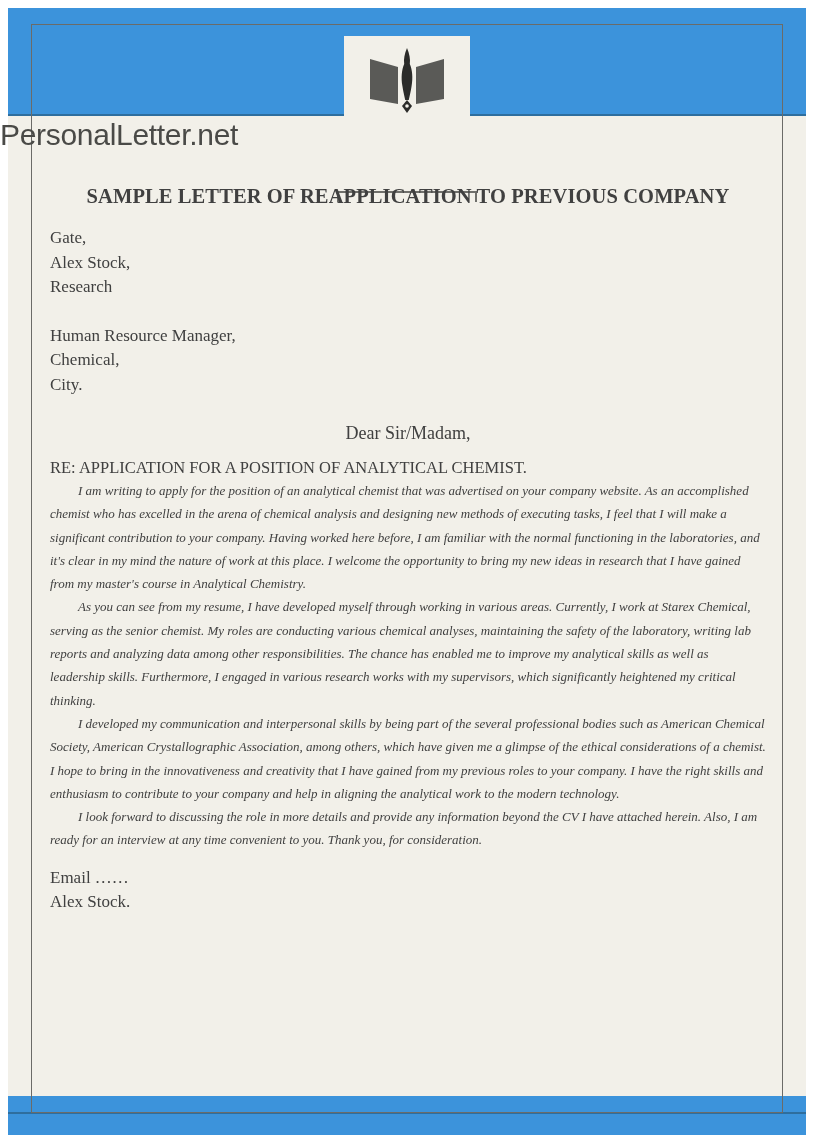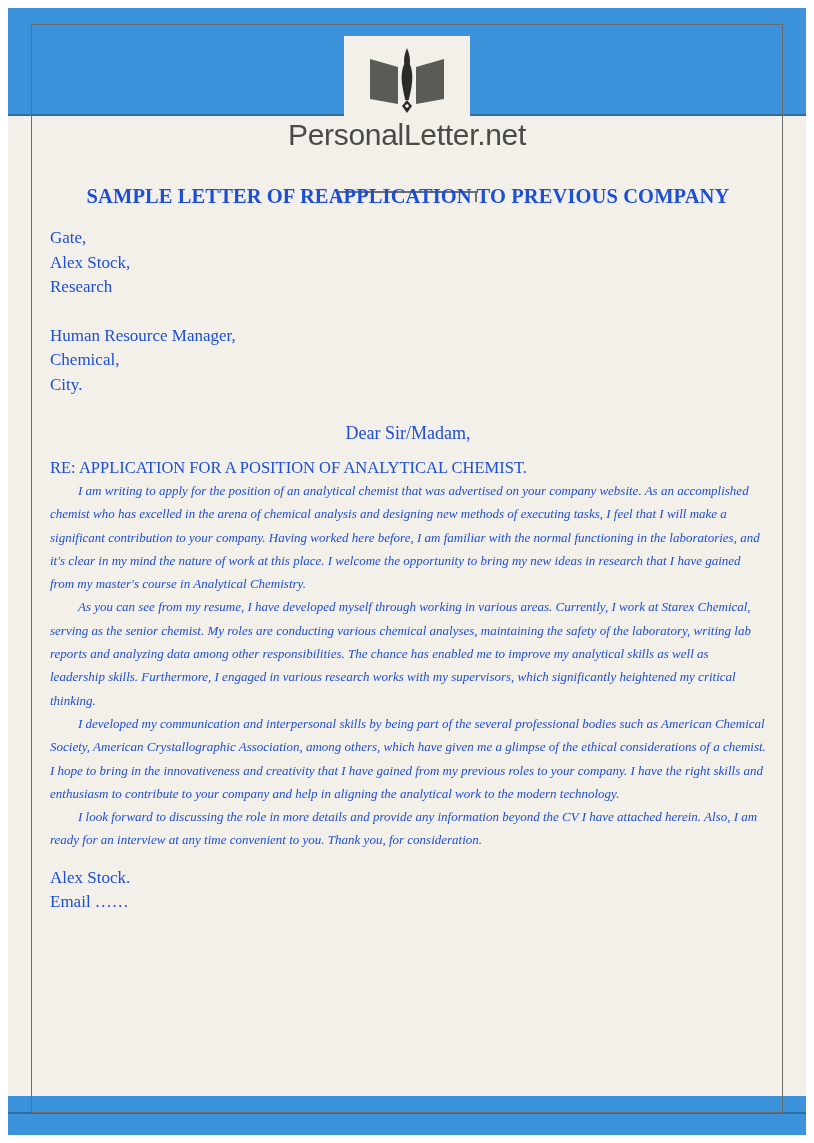--- a/index.html
+++ b/index.html
@@ -93,21 +93,21 @@
     left: 344px;
     top: 6px;
     width: 126px;
     height: 74px;
   }
   .logo-name {
     position: absolute;
     left: 0;
     top: 82px;
     width: 814px;
-    text-align: center;
+    text-align: left;
     font-family: "Liberation Sans", "DejaVu Sans", sans-serif;
     font-size: 30px;
     font-weight: 400;
     letter-spacing: -0.3px;
     color: #4A4A47;
   }
   .logo-rule {
     position: absolute;
     left: 337px;
     top: 155px;
@@ -118,21 +118,21 @@
     box-sizing: border-box;
     transform: scaleY(-1);
   }
 
   
   .content {
     position: absolute;
     left: 50px;
     top: 180px;
     width: 716px;
-    color: #1d4ed8;
+    color: #404040;
   }
 
   .doc-title {
     font-size: 20.5px;
     font-weight: bold;
     line-height: 32px;
     text-align: center;
     letter-spacing: 0.1px;
     margin: 0 0 14px 0;
     padding: 0 6px;
@@ -239,18 +239,18 @@
     <div class="salutation">Dear Sir/Madam,</div>
 
     <div class="subject">RE: APPLICATION FOR A POSITION OF ANALYTICAL CHEMIST.</div>
 
     <p class="para">I am writing to apply for the position of an analytical chemist that was advertised on your company website. As an accomplished chemist who has excelled in the arena of chemical analysis and designing new methods of executing tasks, I feel that I will make a significant contribution to your company. Having worked here before, I am familiar with the normal functioning in the laboratories, and it's clear in my mind the nature of work at this place. I welcome the opportunity to bring my new ideas in research that I have gained from my master's course in Analytical Chemistry.</p>
     <p class="para">As you can see from my resume, I have developed myself through working in various areas. Currently, I work at Starex Chemical, serving as the senior chemist. My roles are conducting various chemical analyses, maintaining the safety of the laboratory, writing lab reports and analyzing data among other responsibilities. The chance has enabled me to improve my analytical skills as well as leadership skills. Furthermore, I engaged in various research works with my supervisors, which significantly heightened my critical thinking.</p>
     <p class="para">I developed my communication and interpersonal skills by being part of the several professional bodies such as American Chemical Society, American Crystallographic Association, among others, which have given me a glimpse of the ethical considerations of a chemist. I hope to bring in the innovativeness and creativity that I have gained from my previous roles to your company. I have the right skills and enthusiasm to contribute to your company and help in aligning the analytical work to the modern technology.</p>
     <p class="para">I look forward to discussing the role in more details and provide any information beyond the CV I have attached herein. Also, I am ready for an interview at any time convenient to you. Thank you, for consideration.</p>
 
     <div class="signoff">
+      <div>Email ……</div>
       <div>Alex Stock.</div>
-      <div>Email ……</div>
     </div>
 
   </div>
 </div>
 
 </body></html>

